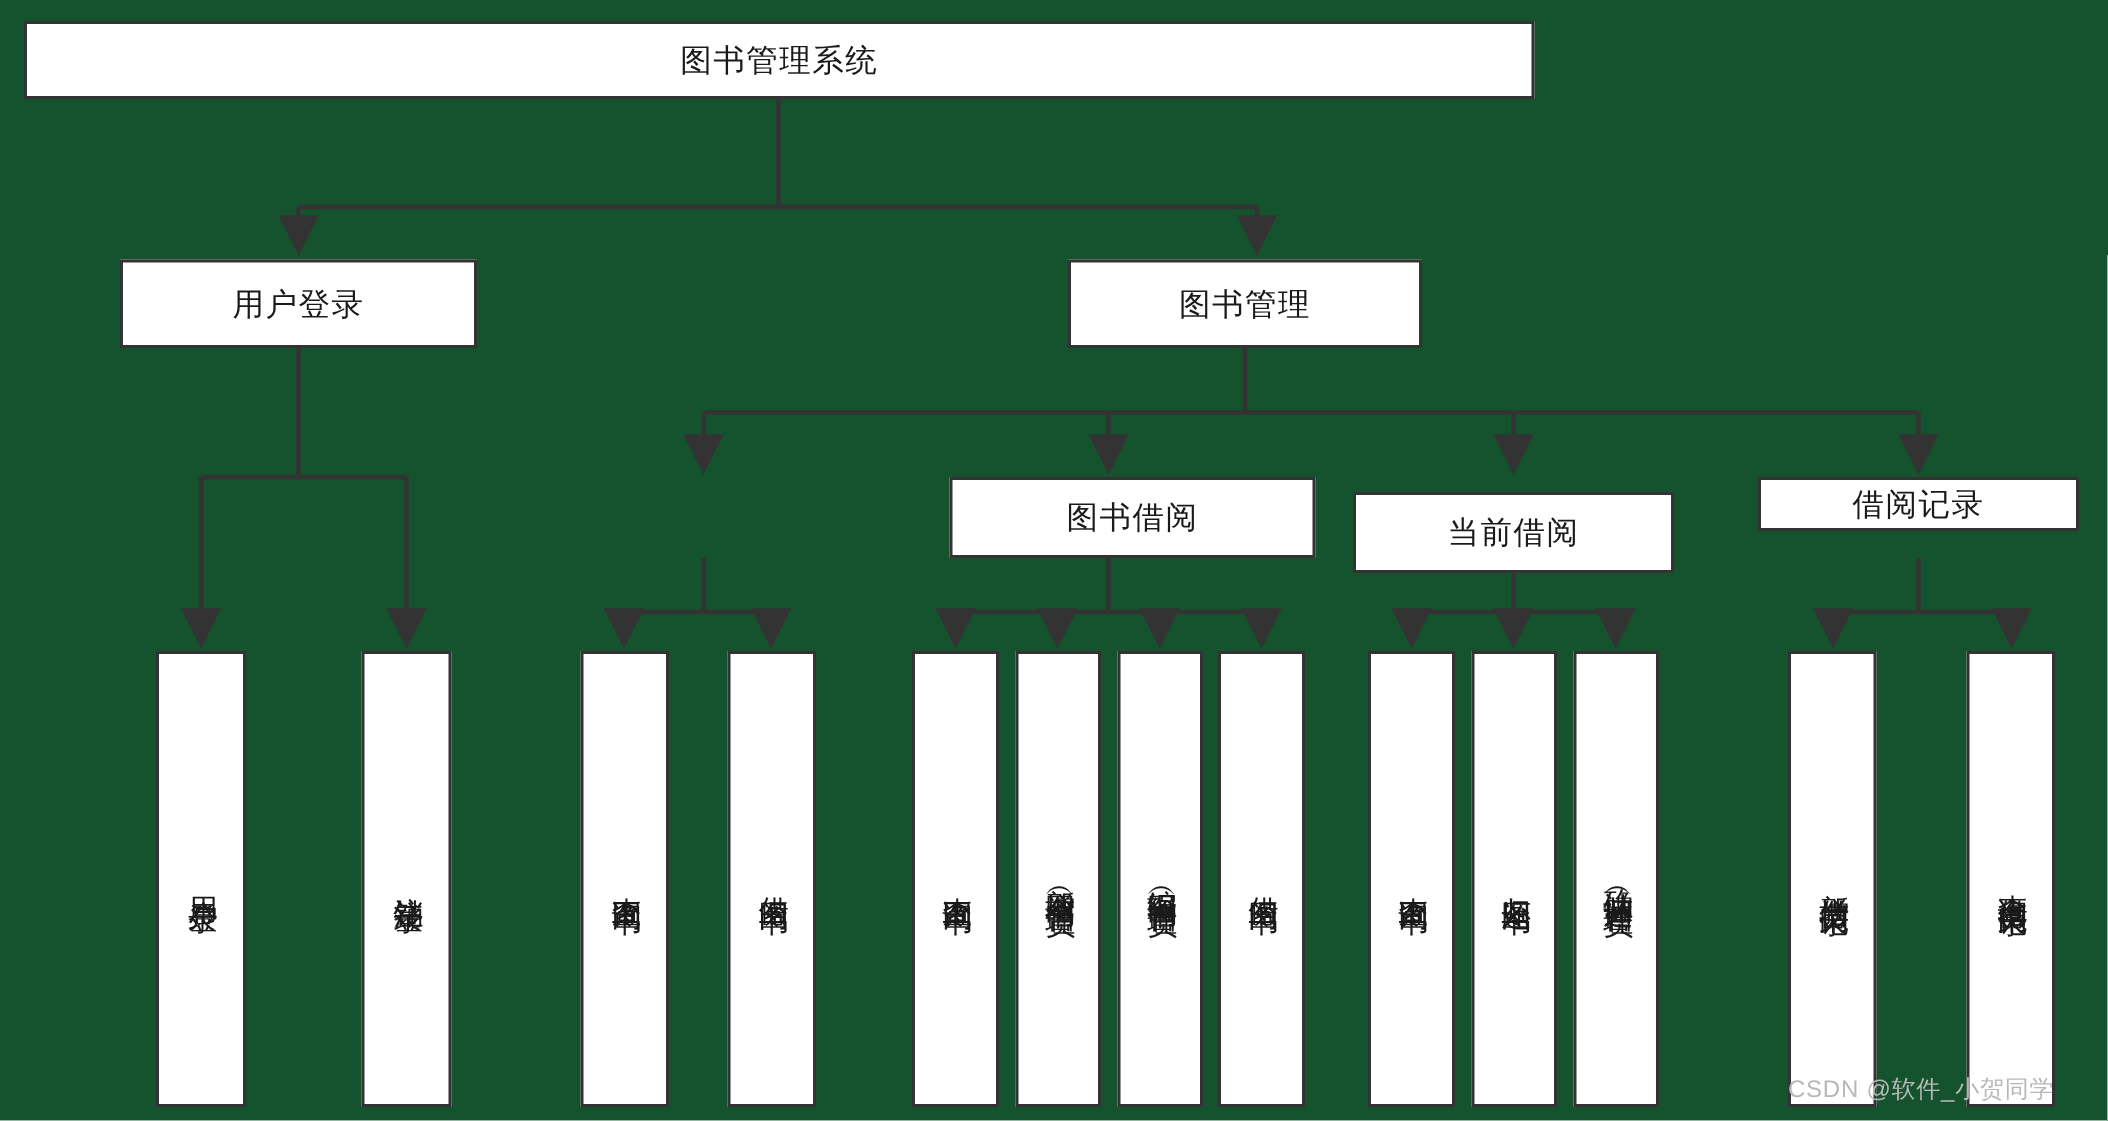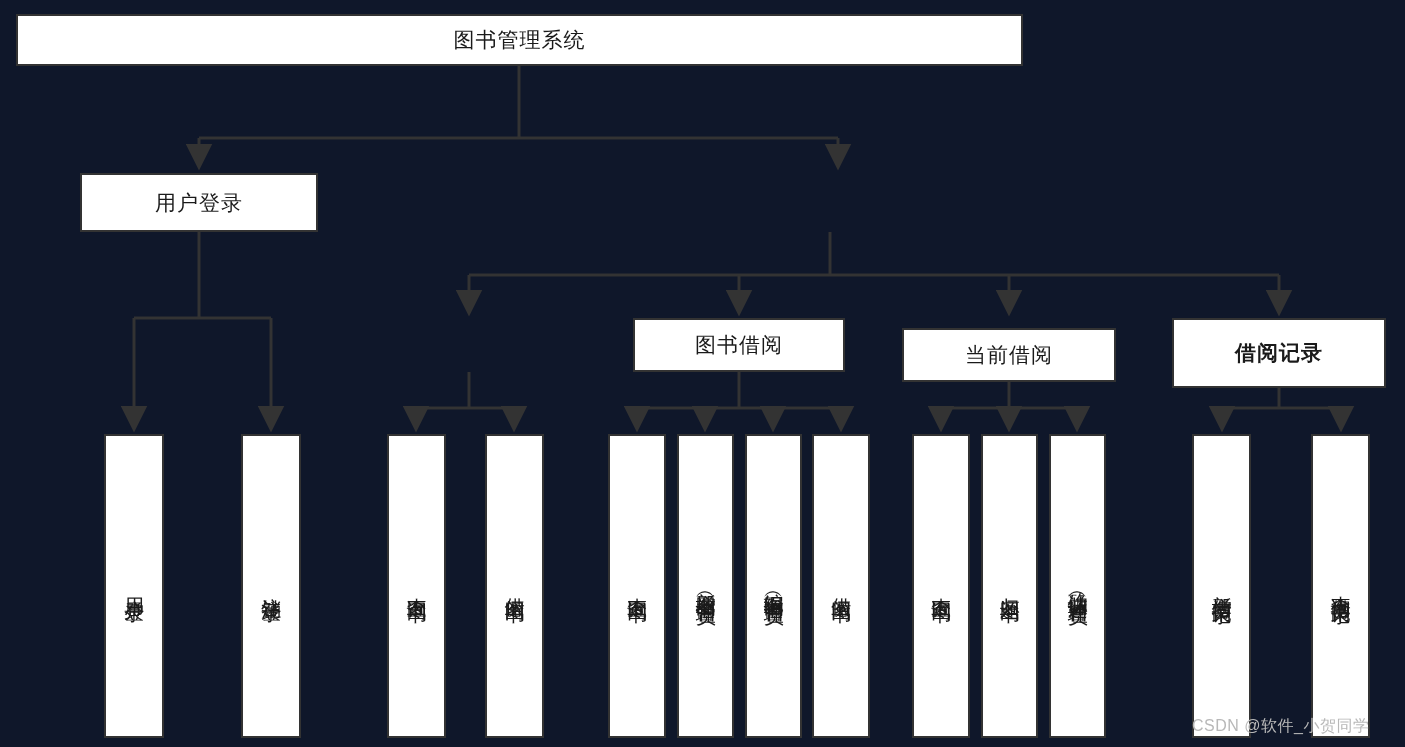--- a/index.html
+++ b/index.html
@@ -7,21 +7,21 @@
     padding: 0;
     background: #ffffff;
   }
   body {
     font-family: "Liberation Sans", "DejaVu Sans", sans-serif;
   }
   #canvas {
     position: relative;
     width: 1405px;
     height: 747px;
-    background: #0f172a;
+    background: #14532d;
     overflow: hidden;
   }
   svg#wires {
     position: absolute;
     left: 0;
     top: 0;
     width: 1405px;
     height: 747px;
     pointer-events: none;
   }
@@ -116,28 +116,31 @@
     </g>
   </svg>
 
   <div class="node horiz" style="left:16px; top:14px; width:1007px; height:52px;">
     <span class="txt">图书管理系统</span>
   </div>
 
   <div class="node horiz" style="left:80px; top:173px; width:238px; height:59px;">
     <span class="txt">用户登录</span>
   </div>
+  <div class="node horiz" style="left:712px; top:173px; width:236px; height:59px;">
+    <span class="txt">图书管理</span>
+  </div>
 
-  <div class="node horiz" style="left:633px; top:318px; width:212px; height:54px;">
+  <div class="node horiz" style="left:633px; top:318px; width:244px; height:54px;">
     <span class="txt">图书借阅</span>
   </div>
   <div class="node horiz" style="left:902px; top:328px; width:214px; height:54px;">
     <span class="txt">当前借阅</span>
   </div>
-  <div class="node horiz" style="left:1172px; top:318px; width:214px; height:70px;font-weight:bold;">
+  <div class="node horiz" style="left:1172px; top:318px; width:214px; height:36px;">
     <span class="txt">借阅记录</span>
   </div>
 
   <div class="node vert" style="left:104px; top:434px; width:60px; height:304px;">
     <span class="txt">用户登录</span>
   </div>
   <div class="node vert" style="left:241px; top:434px; width:60px; height:304px;">
     <span class="txt">注销登录</span>
   </div>
 

